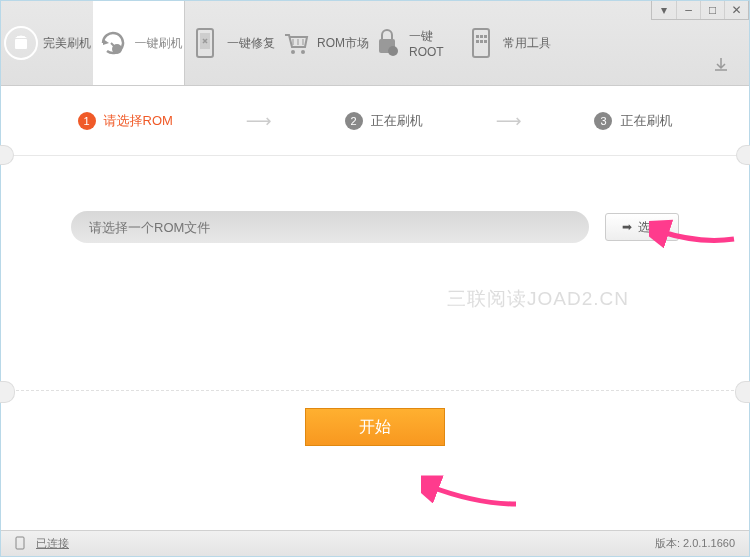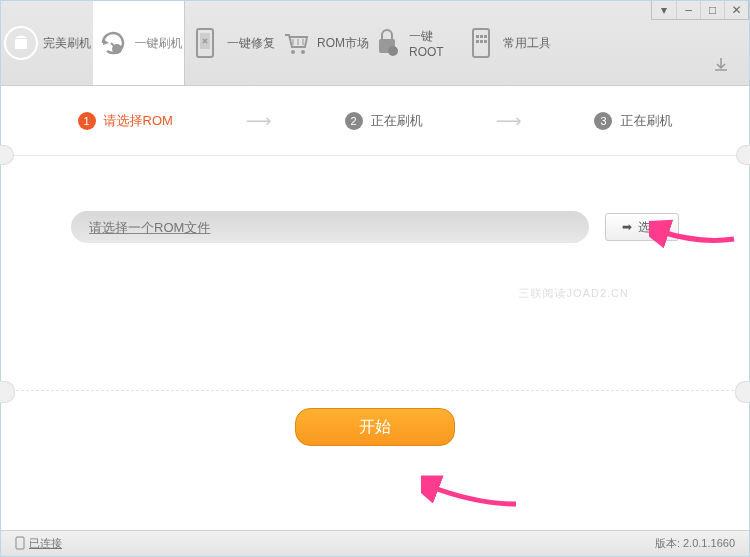--- a/index.html
+++ b/index.html
@@ -29,35 +29,35 @@
 .notch-r { right: -1px; bottom: -10px; border-radius: 10px 0 0 10px; border: 1px solid #ddd; border-right: none; }
 .step { display: flex; align-items: center; gap: 8px; font-size: 13px; }
 .step-num { width: 18px; height: 18px; border-radius: 50%; display: flex; align-items: center; justify-content: center; font-size: 11px; color: #fff; background: #888; }
 .step.active .step-num { background: #f05a28; }
 .step.active .step-label { color: #f05a28; }
 .step-label { color: #666; }
 .step-arrow { color: #ccc; font-size: 18px; }
 
 .content { padding: 55px 70px 20px; position: relative; height: 350px; }
 .rom-row { display: flex; gap: 16px; align-items: center; }
-.rom-input { flex: 1; height: 32px; border-radius: 16px; background: linear-gradient(#d8d8d8, #e8e8e8); border: none; padding: 12px 18px; font-size: 13px; color: #888; outline: none; text-decoration: underline; }
+.rom-input { flex: 1; height: 32px; border-radius: 16px; background: linear-gradient(#d8d8d8, #e8e8e8); border: none; padding: 12px 18px; font-size: 13px; color: #888; outline: none; }
 .select-btn { height: 28px; padding: 0 16px; border: 1px solid #ccc; background: linear-gradient(#fff, #eee); border-radius: 3px; font-size: 12px; color: #555; display: flex; align-items: center; gap: 6px; cursor: pointer; }
 
-.watermark { position: absolute; right: 120px; top: 130px; color: #ddd; font-size: 11px; letter-spacing: 1px; }
+.watermark { position: absolute; right: 120px; top: 130px; color: #ddd; font-size: 19px; letter-spacing: 1px; }
 
 .start-row { display: flex; justify-content: center; position: absolute; bottom: 60px; left: 0; right: 0; }
-.start-btn { width: 160px; height: 38px; background: linear-gradient(#ffb030, #f89820); border: 1px solid #e08810; border-radius: 15px; color: #fff; font-size: 16px; cursor: pointer; }
+.start-btn { width: 140px; height: 38px; background: linear-gradient(#ffb030, #f89820); border: 1px solid #e08810; border-radius: 0; color: #fff; font-size: 16px; cursor: pointer; }
 
 .divider-notches { position: absolute; left: 0; right: 0; bottom: 115px; border-top: 1px dashed #e0e0e0; }
 .divider-notches::before, .divider-notches::after { content: ''; position: absolute; width: 14px; height: 20px; background: #f0f0f0; top: -10px; }
 .divider-notches::before { left: -1px; border-radius: 0 10px 10px 0; border: 1px solid #ddd; border-left: none; }
 .divider-notches::after { right: -1px; border-radius: 10px 0 0 10px; border: 1px solid #ddd; border-right: none; }
 
 .statusbar { position: absolute; bottom: 0; left: 0; right: 0; height: 26px; background: linear-gradient(#f0f0f0, #e4e4e4); border-top: 1px solid #d0d0d0; display: flex; align-items: center; justify-content: space-between; padding: 0 14px; font-size: 11px; color: #777; }
-.status-left { display: flex; gap: 4px; text-decoration: underline; }
+.status-left { display: flex; gap: 11px; text-decoration: underline; }
 
 .arrow-annot { position: absolute; pointer-events: none; }
 .arrow1 { right: 10px; top: 218px; }
 .arrow2 { left: 420px; bottom: 42px; }
 
 svg { display: block; }
 </style>
 </head>
 <body>
 

